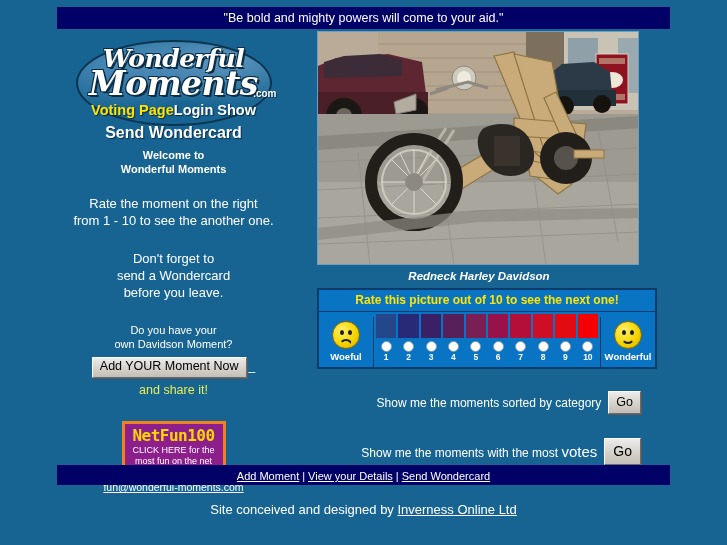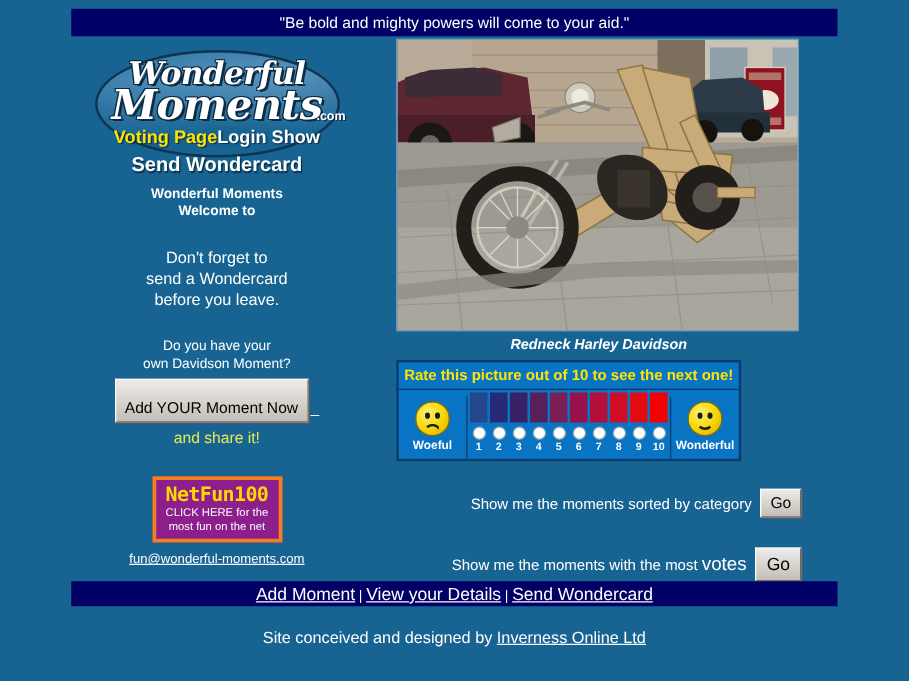--- a/index.html
+++ b/index.html
@@ -146,21 +146,21 @@
   .add-moment-btn {
     display: inline-block;
     background: #d4d0c8;
     background-image: linear-gradient(180deg, #ececec 0%, #d4d0c8 60%, #c3bfb8 100%);
     border: 1px solid #6b6b6b;
     border-top-color: #ffffff;
     border-left-color: #ffffff;
     color: #000000;
     font-size: 12.5px;
     font-family: "Liberation Sans", sans-serif;
-    padding: 15px 7px 4px 7px;
+    padding: 1px 7px 4px 7px;
     cursor: pointer;
     box-shadow: 1px 1px 0 #5a5a5a;
   }
   .add-moment-dash {
     color: #ffffff;
     font-size: 12px;
     margin-left: 2px;
   }
   .share-it {
     margin-top: 5px;
@@ -231,21 +231,21 @@
     text-align: center;
     color: #ffffff;
     font-size: 11.5px;
     font-style: italic;
     font-weight: bold;
   }
 
   
   .rate-box {
     margin-top: 6px;
-    width: 276px;
+    width: 340px;
     box-sizing: border-box;
     border: 2px solid #0a3c6b;
     background: #0a74c4;
   }
   .rate-title {
     text-align: center;
     color: #ffe400;
     font-size: 12px;
     font-weight: bold;
     padding: 3px 0 4px 0;
@@ -387,21 +387,21 @@
     top: 465px;
     width: 613px;
     height: 20px;
     background: #000066;
     text-align: center;
     line-height: 20px;
     white-space: nowrap;
   }
   .footer-nav a {
     color: #ffffff;
-    font-size: 14px;
+    font-size: 11px;
     text-decoration: underline;
     cursor: pointer;
   }
   .footer-nav .sep { color: #ffffff; font-size: 11px; margin: 0 3px; }
 
   .credit {
     position: absolute;
     left: 0;
     top: 502px;
     width: 727px;
@@ -429,24 +429,28 @@
     <div class="logo-dotcom">.com</div>
 
     <div class="logo-links">
       <a class="logo-link voting">Voting Page</a>
       <a class="logo-link">Login Show</a>
     </div>
     <a class="logo-wondercard">Send Wondercard</a>
   </div>
 
   <div class="welcome">
+    <div>Welcome to</div>
     <div>Wonderful Moments</div>
-    <div>Welcome to</div>
-  </div>
-
+  </div>
+
+  <div class="intro-block">
+    <div>Rate the moment on the right</div>
+    <div>from 1 - 10 to see the another one.</div>
+  </div>
 
   <div class="wondercard-block">
     <div>Don't forget to</div>
     <div>send a Wondercard</div>
     <div>before you leave.</div>
   </div>
 
   <div class="own-moment">
     <div>Do you have your</div>
     <div>own Davidson Moment?</div>

